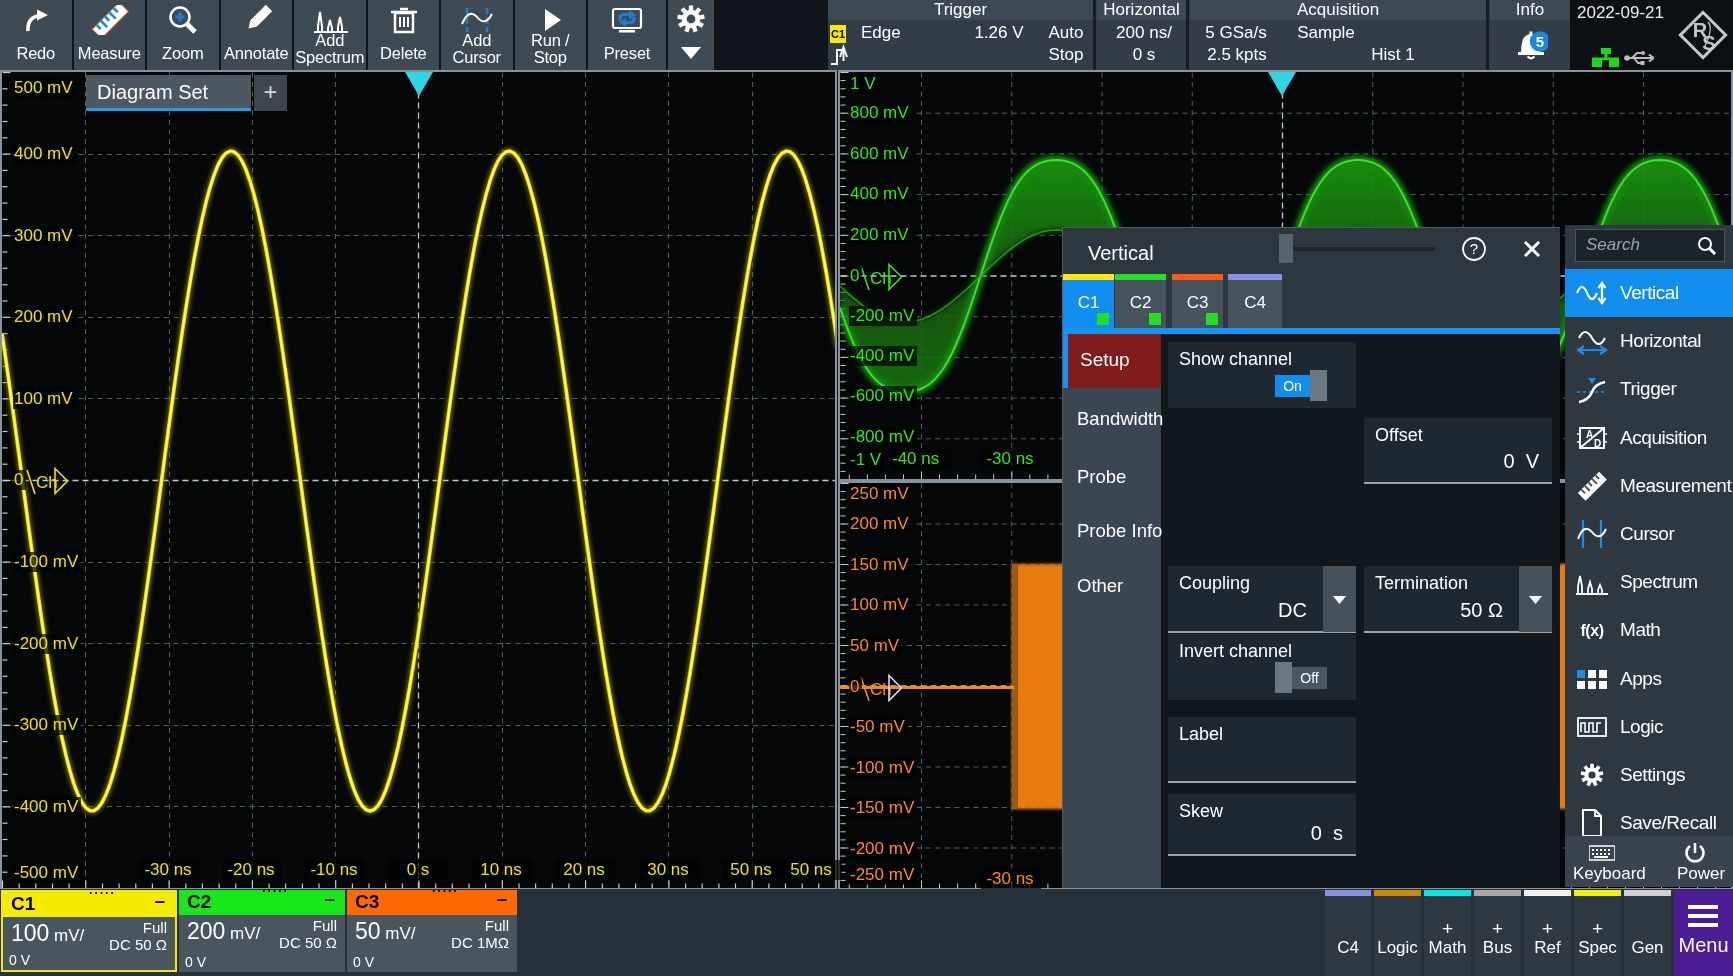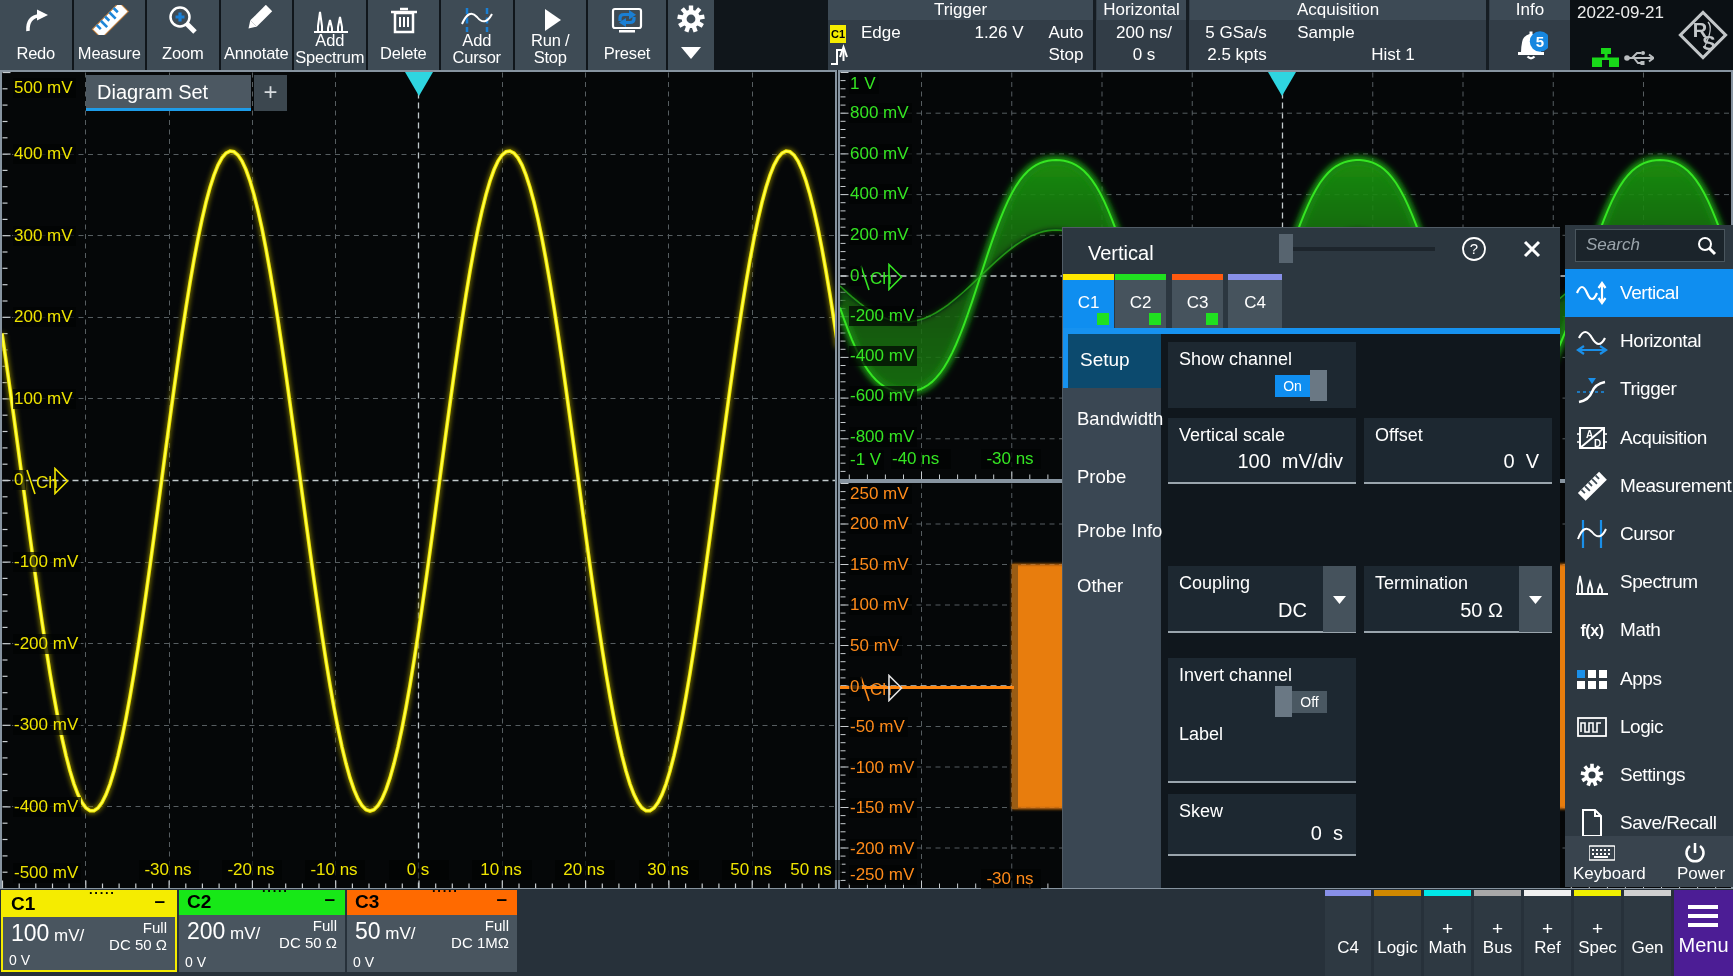--- a/index.html
+++ b/index.html
@@ -764,55 +764,51 @@
 <div class="abs" style="left:0;right:0;top:19px;text-align:center;font-size:17px">C3</div>
         <div class="abs" style="right:5px;bottom:3px;width:12px;height:12px;background:#20e020"></div>
       </div>
 <div class="abs" style="left:165px;top:46px;width:54px;height:54px;background:#46535d;color:#fff">
 <div class="abs" style="left:0;right:0;top:0;height:6px;background:#8890e8"></div>
 <div class="abs" style="left:0;right:0;top:19px;text-align:center;font-size:17px">C4</div>
       </div>
 <div class="abs" style="left:0;top:100px;width:497px;height:6px;background:#1692f0"></div>
 <div class="abs" style="left:0;top:106px;width:497px;height:554px;background:#10171d"></div>
 <div class="abs" style="left:0;top:106px;width:98px;height:554px;background:#3a4753"></div>
-<div class="abs" style="left:0;top:106px;width:98px;height:54px;background:#0c4a6e;border-left:5px solid #1692f0;color:#fff;font-size:19px">
+<div class="abs" style="left:0;top:106px;width:98px;height:54px;background:#7f1d1d;border-left:5px solid #1692f0;color:#fff;font-size:19px">
         <div style="margin:15px 0 0 12px">Setup</div>
       </div>
 <div class="abs" style="left:14px;top:180px;color:#fff;font-size:18.5px">Bandwidth</div>
 <div class="abs" style="left:14px;top:238px;color:#fff;font-size:18.5px">Probe</div>
 <div class="abs" style="left:14px;top:292px;color:#fff;font-size:18.5px">Probe Info</div>
 <div class="abs" style="left:14px;top:347px;color:#fff;font-size:18.5px">Other</div>
 <div class="panel " style="left:105px;top:114px;width:188px;height:66px">
         <div class="plab">Show channel</div>
         <div class="abs" style="left:107px;top:33px;width:35px;height:22px;background:#0f8ef0;color:#fff;font-size:14px;text-align:center;line-height:22px">On</div>
 <div class="abs" style="left:142px;top:28px;width:17px;height:31px;background:#6a7884"></div>
       </div>
-<div class="panel uline" style="left:105px;top:190px;width:188px;height:66px">
-        <div class="plab">Vertical scale</div>
-        <div class="pval">100&nbsp; mV/div</div>
-      </div>
 <div class="panel uline" style="left:301px;top:190px;width:188px;height:66px">
         <div class="plab">Offset</div>
         <div class="pval">0&nbsp; V</div>
       </div>
 <div class="panel uline" style="left:105px;top:338px;width:188px;height:67px">
         <div class="plab">Coupling</div>
         <div class="pval"><span style="margin-right:36px">DC</span></div>
         <div class="abs" style="right:0;top:0;width:33px;height:66px;background:#45525c"><svg width="33" height="66" viewBox="0 0 33 66">
             <path d="M10 30 h13 l-6.5 8 Z" fill="#fff"></path>
           </svg></div>
       </div>
 <div class="panel uline" style="left:301px;top:338px;width:188px;height:67px">
         <div class="plab">Termination</div>
         <div class="pval"><span style="margin-right:36px">50 Ω</span></div>
         <div class="abs" style="right:0;top:0;width:33px;height:66px;background:#45525c"><svg width="33" height="66" viewBox="0 0 33 66">
             <path d="M10 30 h13 l-6.5 8 Z" fill="#fff"></path>
           </svg></div>
       </div>
-<div class="panel " style="left:105px;top:430px;width:188px;height:66px">
+<div class="panel " style="left:105px;top:406px;width:188px;height:66px">
         <div class="plab">Invert channel</div>
         <div class="abs" style="left:107px;top:28px;width:17px;height:31px;background:#6a7884"></div>
 <div class="abs" style="left:124px;top:33px;width:35px;height:22px;background:#4a5862;color:#fff;font-size:14px;text-align:center;line-height:22px">Off</div>
       </div>
 <div class="panel uline" style="left:105px;top:489px;width:188px;height:66px">
         <div class="plab">Label</div>
       </div>
 <div class="panel uline" style="left:105px;top:566px;width:188px;height:62px">
         <div class="plab">Skew</div>
         <div class="pval">0&nbsp; s</div>

